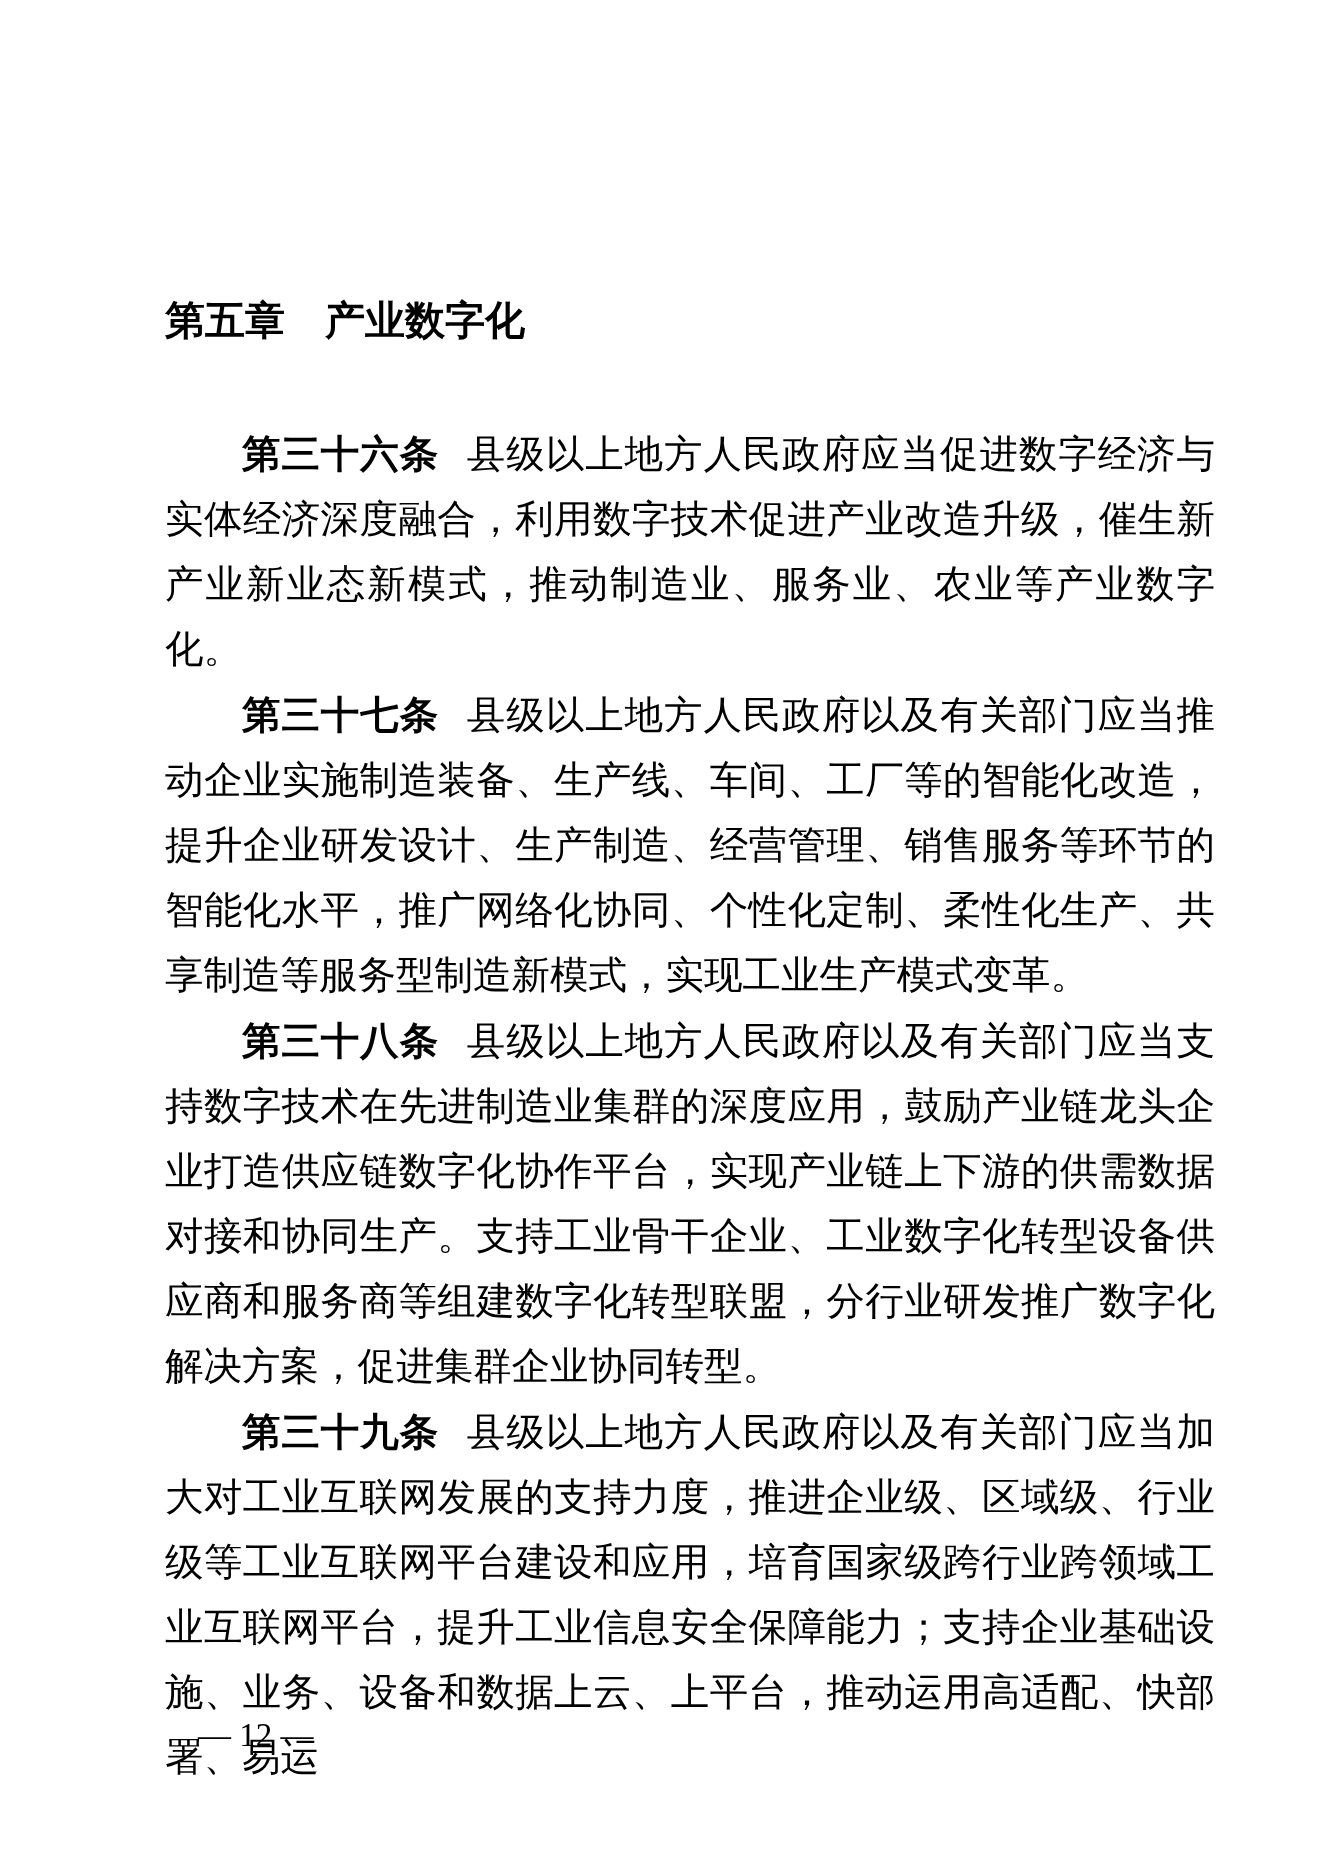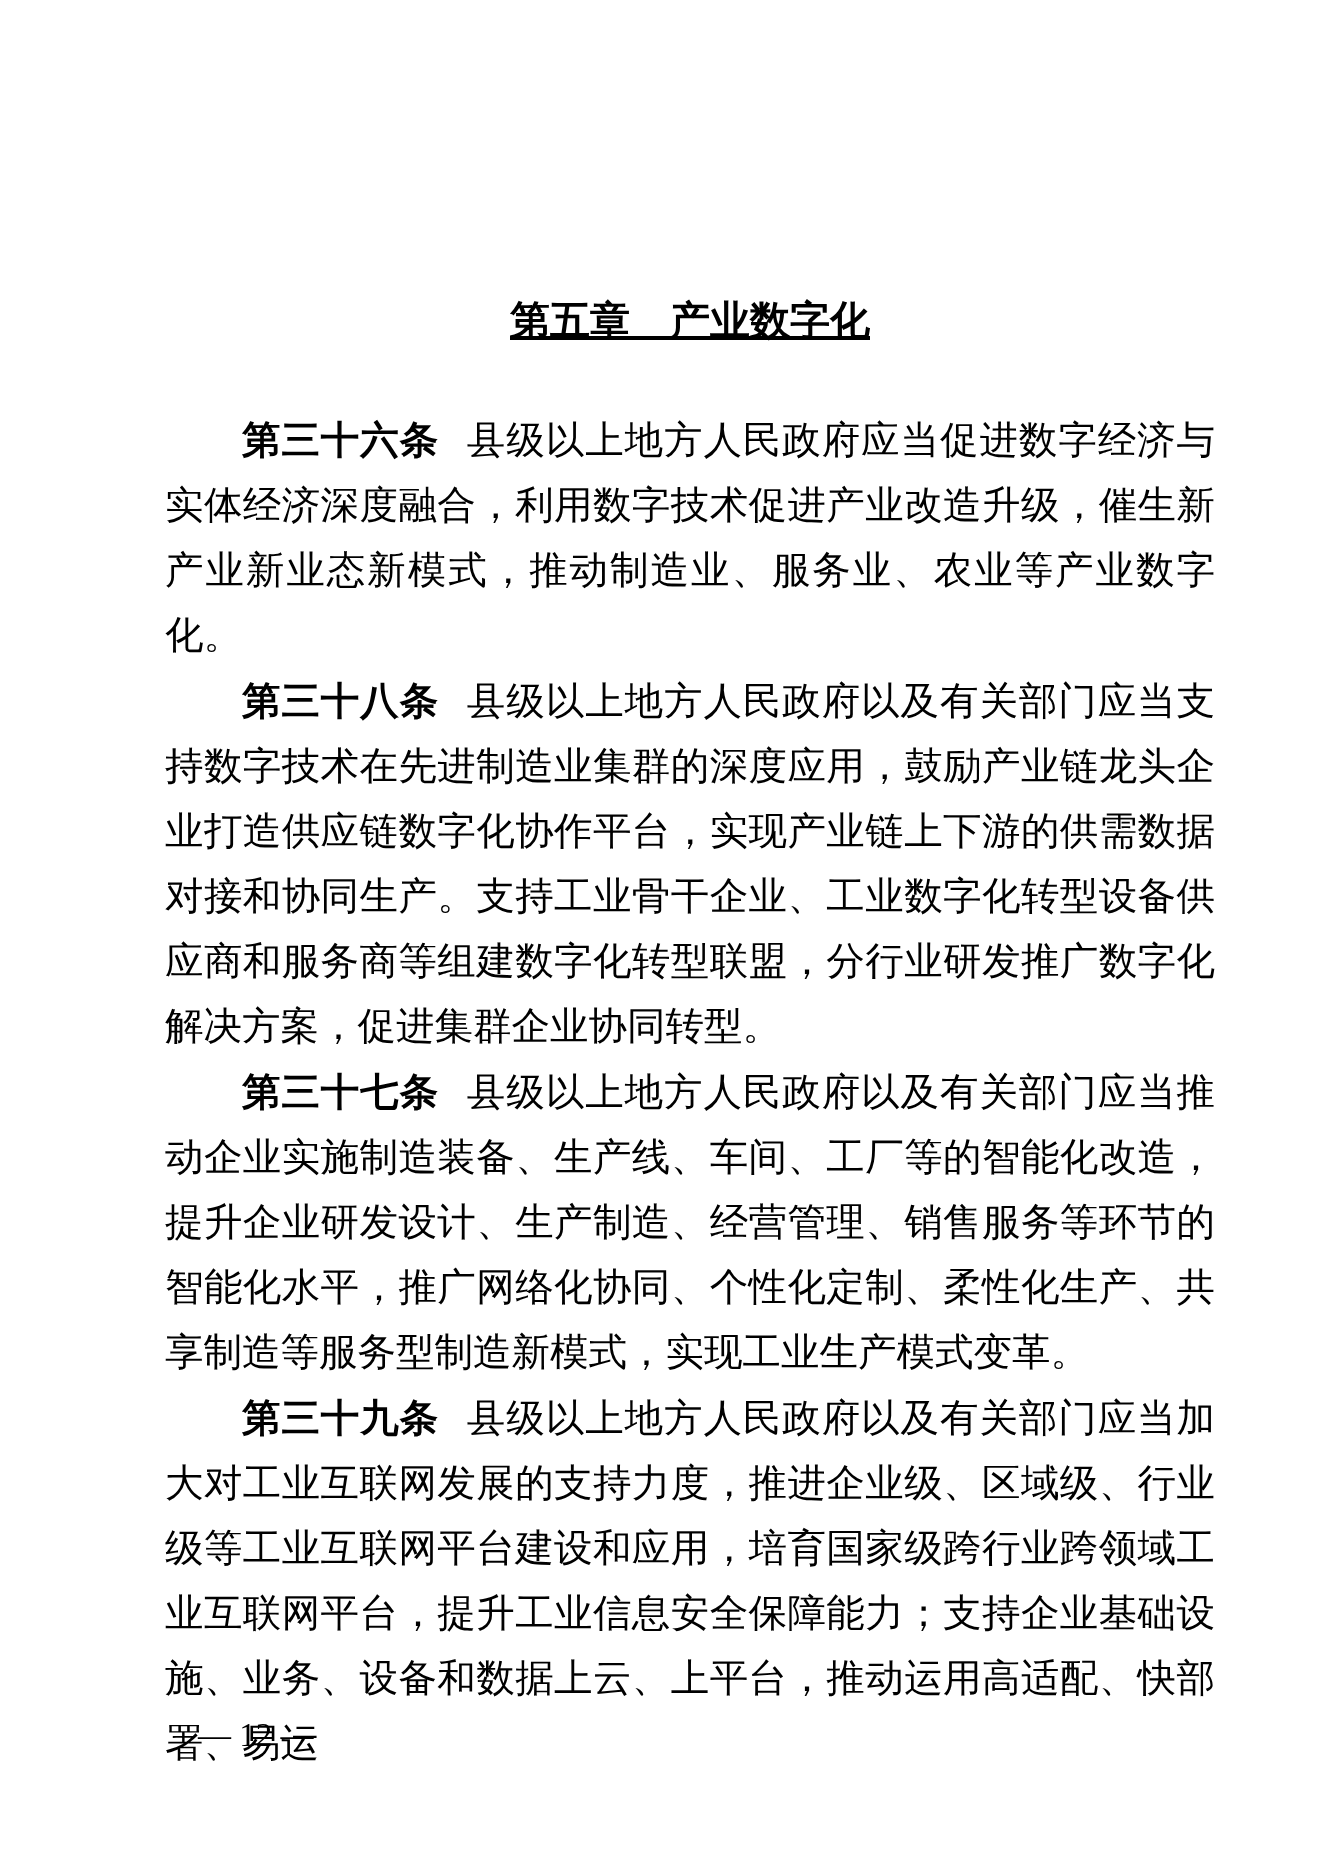--- a/index.html
+++ b/index.html
@@ -15,31 +15,30 @@
     color: #000000;
     font-family: "Liberation Serif", serif;
     overflow: hidden;
   }
   .chapter-title {
     position: absolute;
     top: 292px;
     left: 165px;
     width: 1050px;
     margin: 0;
-    text-align: center;
+    text-align: left;
     font-family: "Liberation Sans", sans-serif;
     font-weight: bold;
     font-size: 40px;
     line-height: 56px;
     color: #000000;
-    text-decoration: underline;
   }
   .doc-body {
     position: absolute;
-    top: 407px;
+    top: 421px;
     left: 165px;
     width: 1050px;
     font-size: 38.5px;
     line-height: 65px;
     text-align: justify;
     color: #000000;
   }
   .article {
     margin: 0;
     padding: 0;
@@ -68,20 +67,20 @@
 </head>
 <body>
 
 <div class="page">
 
   <h1 class="chapter-title">第五章　产业数字化</h1>
 
   <div class="doc-body">
 
   <p class="article"><span class="article-label">第三十六条</span><span class="article-text">县级以上地方人民政府应当促进数字经济与实体经济深度融合，利用数字技术促进产业改造升级，催生新产业新业态新模式，推动制造业、服务业、农业等产业数字化。</span></p>
+      <p class="article"><span class="article-label">第三十七条</span><span class="article-text">县级以上地方人民政府以及有关部门应当推动企业实施制造装备、生产线、车间、工厂等的智能化改造，提升企业研发设计、生产制造、经营管理、销售服务等环节的智能化水平，推广网络化协同、个性化定制、柔性化生产、共享制造等服务型制造新模式，实现工业生产模式变革。</span></p>
       <p class="article"><span class="article-label">第三十八条</span><span class="article-text">县级以上地方人民政府以及有关部门应当支持数字技术在先进制造业集群的深度应用，鼓励产业链龙头企业打造供应链数字化协作平台，实现产业链上下游的供需数据对接和协同生产。支持工业骨干企业、工业数字化转型设备供应商和服务商等组建数字化转型联盟，分行业研发推广数字化解决方案，促进集群企业协同转型。</span></p>
-      <p class="article"><span class="article-label">第三十七条</span><span class="article-text">县级以上地方人民政府以及有关部门应当推动企业实施制造装备、生产线、车间、工厂等的智能化改造，提升企业研发设计、生产制造、经营管理、销售服务等环节的智能化水平，推广网络化协同、个性化定制、柔性化生产、共享制造等服务型制造新模式，实现工业生产模式变革。</span></p>
       <p class="article"><span class="article-label">第三十九条</span><span class="article-text">县级以上地方人民政府以及有关部门应当加大对工业互联网发展的支持力度，推进企业级、区域级、行业级等工业互联网平台建设和应用，培育国家级跨行业跨领域工业互联网平台，提升工业信息安全保障能力；支持企业基础设施、业务、设备和数据上云、上平台，推动运用高适配、快部署、易运</span></p>
     </div>
 
   <div class="page-number">— 12 —</div>
 
 </div>
 
 </body></html>

